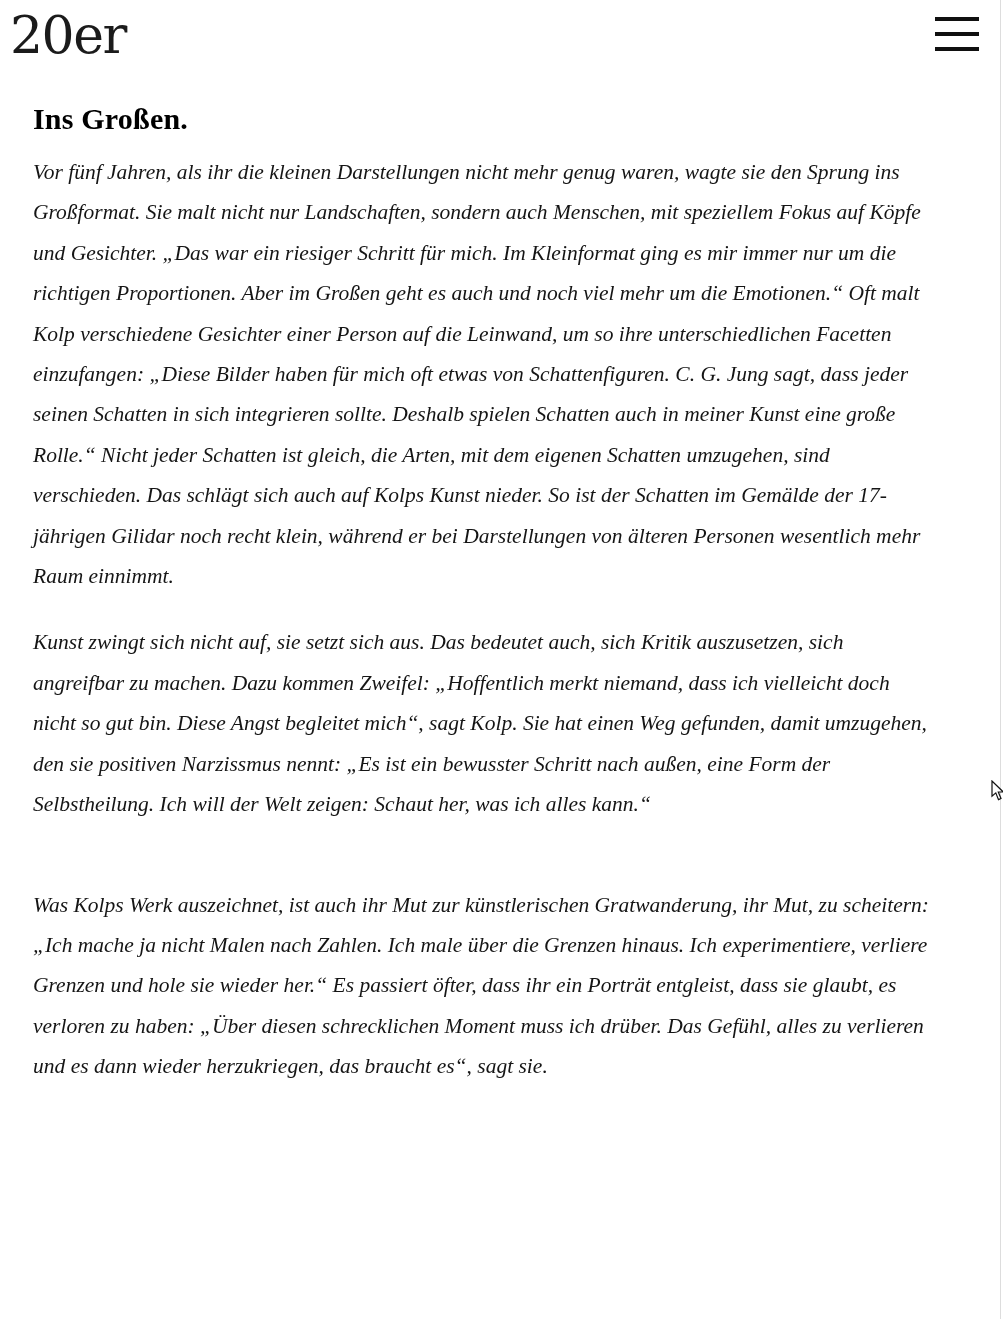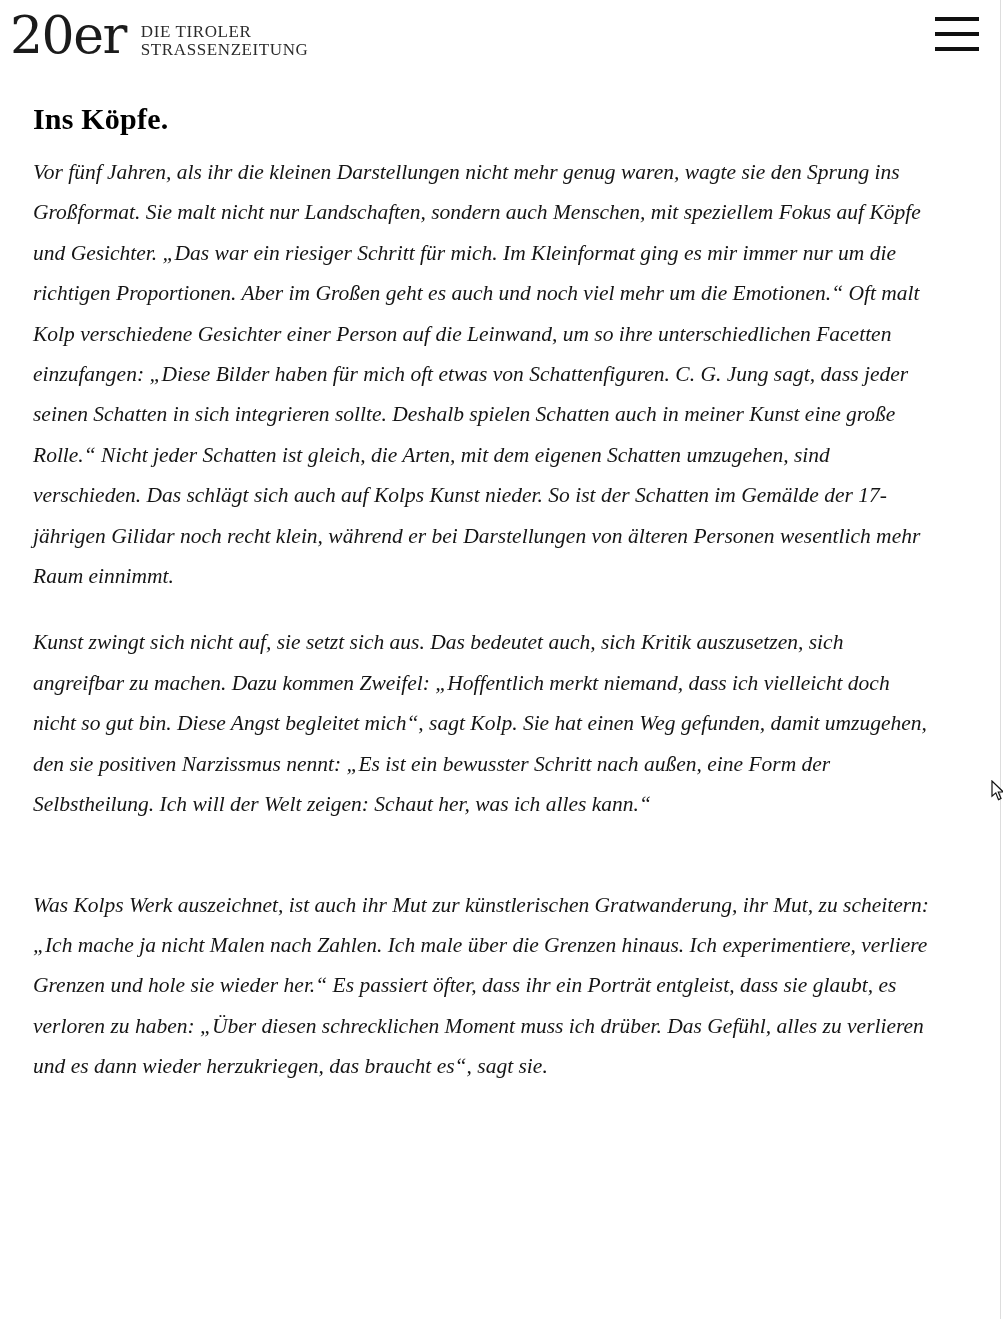--- a/index.html
+++ b/index.html
@@ -16,21 +16,21 @@
   
   .site-header {
     display: flex;
     justify-content: space-between;
     align-items: flex-start;
     padding: 12px 24px 0 10px;
     height: 50px;
   }
   .logo-link {
     display: flex;
-    align-items: flex-end;
+    align-items: flex-start;
     gap: 15px;
     text-decoration: none;
     color: #1b1b1b;
     cursor: pointer;
   }
   .wordmark {
     font-family: "DejaVu Serif", serif;
     font-size: 52px;
     line-height: 46px;
     letter-spacing: -1.5px;
@@ -107,34 +107,30 @@
     height: 22px;
     pointer-events: none;
   }
 </style>
 </head>
 <body>
 
 <header class="site-header">
   <a class="logo-link">
     <span class="wordmark">20er</span>
-    <span class="tagline">
-      <span>DIE TIROLER</span>
-      <span>STRASSENZEITUNG</span>
-    </span>
   </a>
   <button class="menu-btn" aria-label="Menü">
     <span class="bar"></span>
     <span class="bar"></span>
     <span class="bar"></span>
   </button>
 </header>
 
 <main class="article">
-  <h2 class="section-heading first">Ins Köpfe.</h2>
+  <h2 class="section-heading first">Ins Großen.</h2>
 
   <p class="body-par">Vor fünf Jahren, als ihr die kleinen Darstellungen nicht mehr genug waren, wagte sie den Sprung ins Großformat. Sie malt nicht nur Landschaften, sondern auch Menschen, mit speziellem Fokus auf Köpfe und Gesichter. „Das war ein riesiger Schritt für mich. Im Kleinformat ging es mir immer nur um die richtigen Proportionen. Aber im Großen geht es auch und noch viel mehr um die Emotionen.“ Oft malt Kolp verschiedene Gesichter einer Person auf die Leinwand, um so ihre unterschiedlichen Facetten einzufangen: „Diese Bilder haben für mich oft etwas von Schattenfiguren. C. G. Jung sagt, dass jeder seinen Schatten in sich integrieren sollte. Deshalb spielen Schatten auch in meiner Kunst eine große Rolle.“ Nicht jeder Schatten ist gleich, die Arten, mit dem eigenen Schatten umzugehen, sind verschieden. Das schlägt sich auch auf Kolps Kunst nieder. So ist der Schatten im Gemälde der 17-jährigen Gilidar noch recht klein, während er bei Darstellungen von älteren Personen wesentlich mehr Raum einnimmt.</p>
 
 
   <p class="body-par">Kunst zwingt sich nicht auf, sie setzt sich aus. Das bedeutet auch, sich Kritik auszusetzen, sich angreifbar zu machen. Dazu kommen Zweifel: „Hoffentlich merkt niemand, dass ich vielleicht doch nicht so gut bin. Diese Angst begleitet mich“, sagt Kolp. Sie hat einen Weg gefunden, damit umzugehen, den sie positiven Narzissmus nennt: „Es ist ein bewusster Schritt nach außen, eine Form der Selbstheilung. Ich will der Welt zeigen: Schaut her, was ich alles kann.“</p>
 
   <p class="body-par gap-before">Was Kolps Werk auszeichnet, ist auch ihr Mut zur künstlerischen Gratwanderung, ihr Mut, zu scheitern: „Ich mache ja nicht Malen nach Zahlen. Ich male über die Grenzen hinaus. Ich experimentiere, verliere Grenzen und hole sie wieder her.“ Es passiert öfter, dass ihr ein Porträt entgleist, dass sie glaubt, es verloren zu haben: „Über diesen schrecklichen Moment muss ich drüber. Das Gefühl, alles zu verlieren und es dann wieder herzukriegen, das braucht es“, sagt sie.</p>
 </main>
 
 <div class="edge-line"></div>

